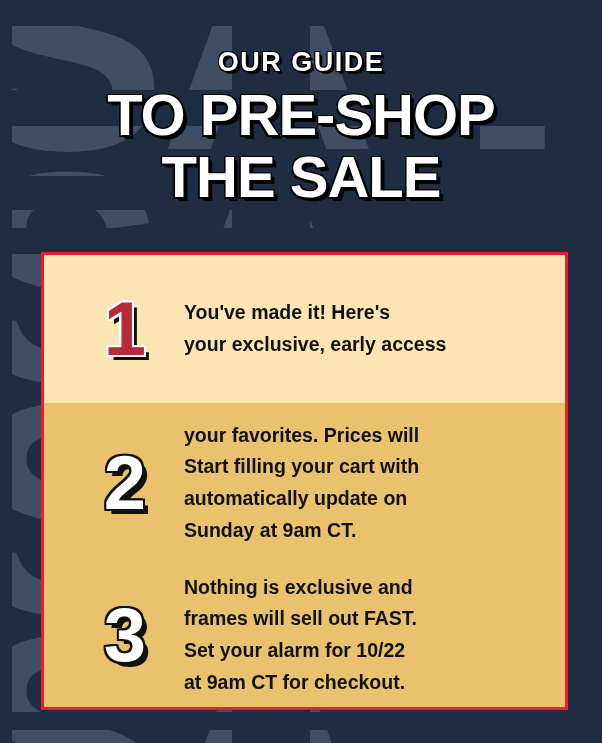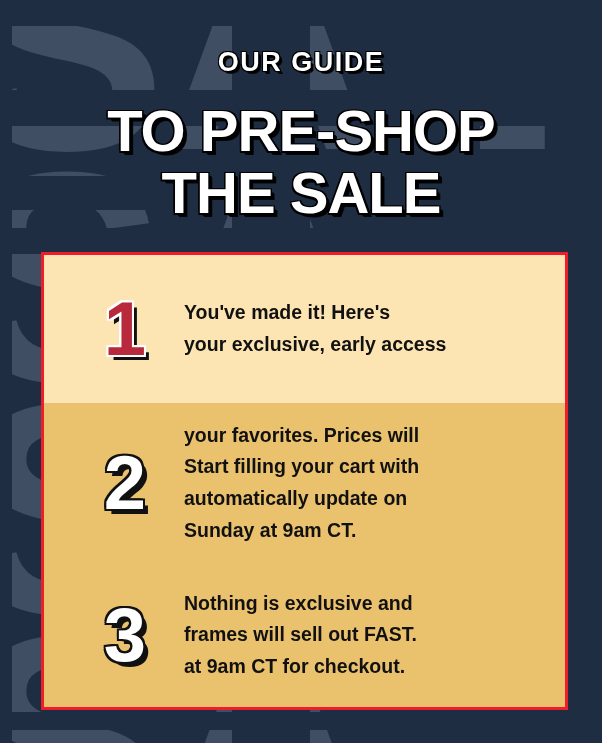--- a/index.html
+++ b/index.html
@@ -64,21 +64,21 @@
   }
   .kicker {
     font-size: 27px;
     font-weight: bold;
     letter-spacing: 1.5px;
     color: #ffffff;
     text-shadow:
       2px 2px 0 #000,
       -1px -1px 0 #000, 1px -1px 0 #000, -1px 1px 0 #000,
       3px 3px 0 rgba(0,0,0,.85);
-    margin: 0 0 22px 0;
+    margin: 0 0 6px 0;
     line-height: 1.1;
   }
   .title-line {
     font-size: 58px;
     font-weight: bold;
     letter-spacing: -1px;
     color: #ffffff;
     text-shadow:
       3px 3px 0 #000,
       -1.5px -1.5px 0 #000, 1.5px -1.5px 0 #000, -1.5px 1.5px 0 #000,
@@ -192,19 +192,20 @@
         <span class="ln">automatically update on</span>
         <span class="ln">Sunday at 9am CT.</span>
       </div>
     </div>
 
     <div class="step-row gold" id="step-3">
       <div class="step-num num-white">3</div>
       <div class="step-text">
         <span class="ln">Nothing is exclusive and</span>
         <span class="ln">frames will sell out FAST.</span>
+        <span class="ln">Set your alarm for 10/22</span>
         <span class="ln">at 9am CT for checkout.</span>
       </div>
     </div>
 
   </div>
 
 </div>
 
 </body></html>

